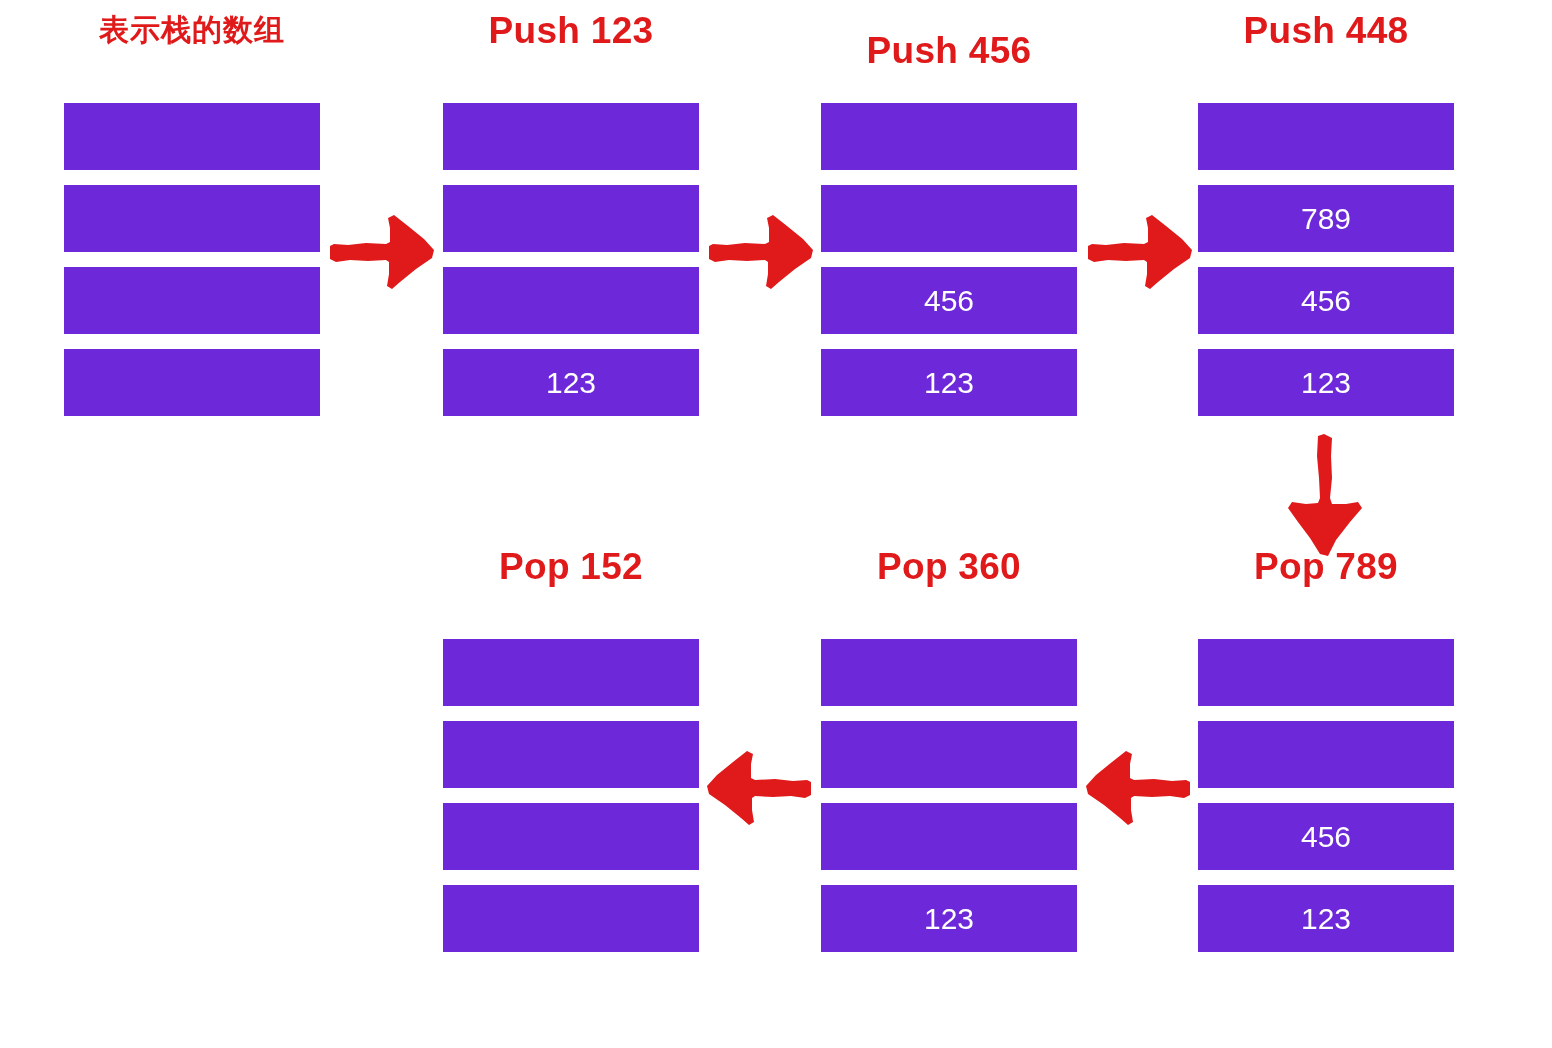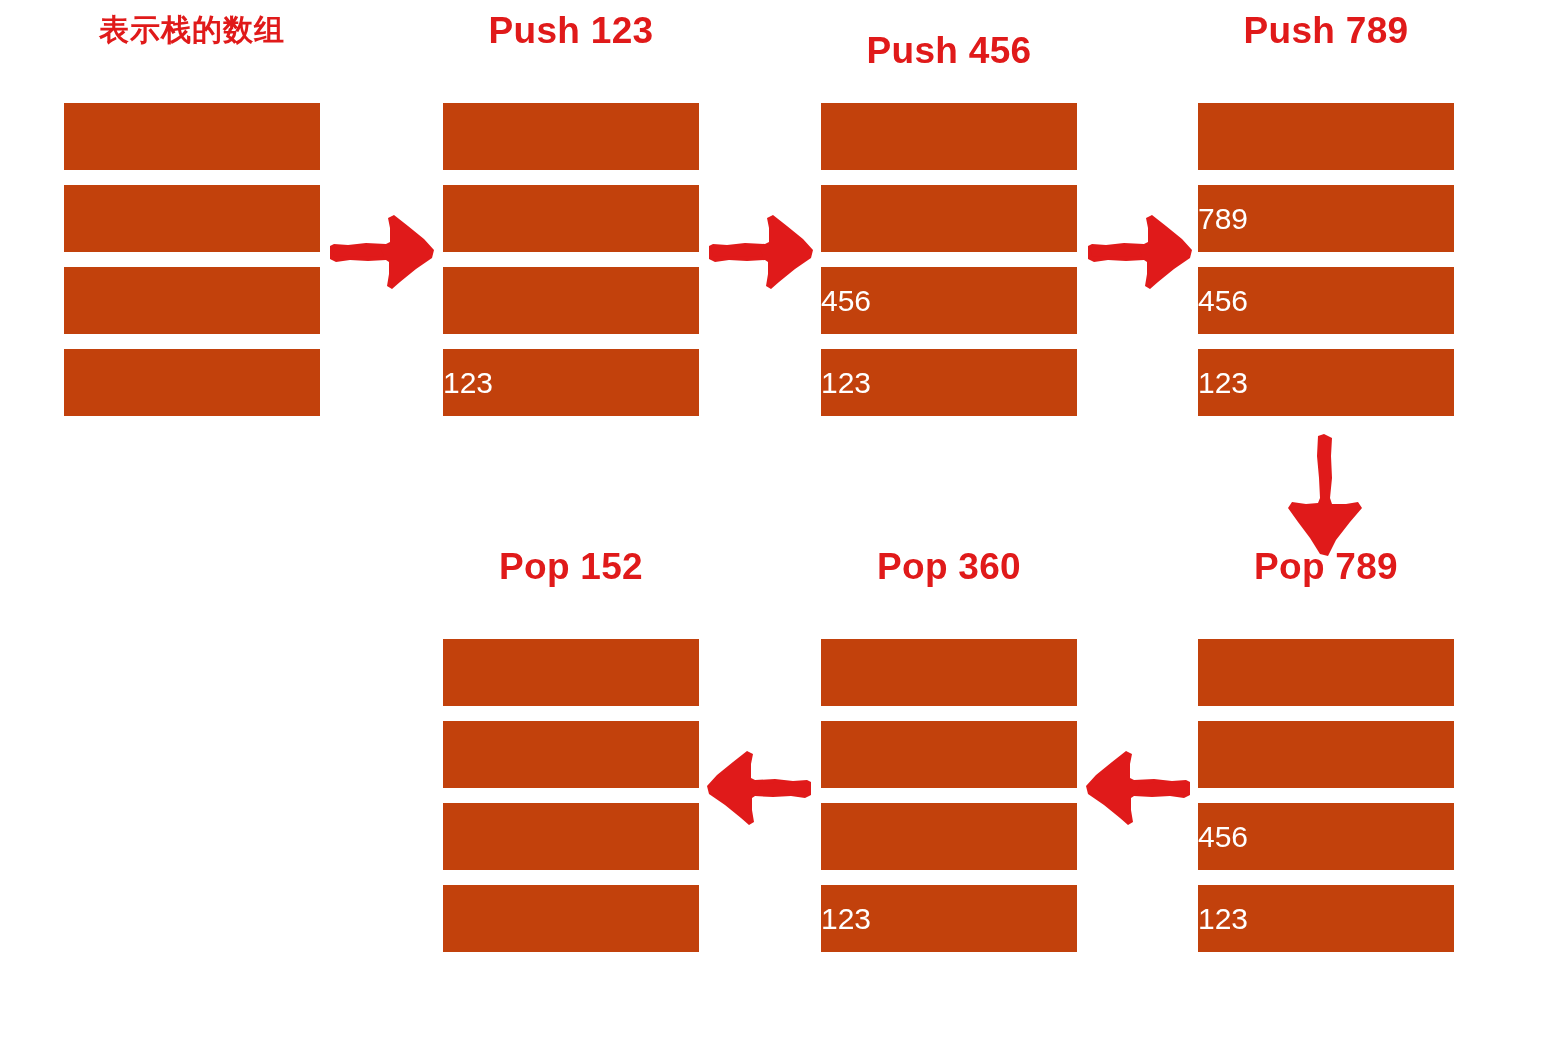--- a/index.html
+++ b/index.html
@@ -42,26 +42,27 @@
     letter-spacing: 1px;
   }
   .stack-boxes {
     position: absolute;
     left: 0;
     width: 256px;
   }
   .cell {
     width: 256px;
     height: 67px;
-    background: #c2410c;
+    background: #6d28d9;
     margin-bottom: 15px;
     color: #ffffff;
     font-size: 30px;
     display: flex;
     align-items: center;
+    justify-content: center;
     box-sizing: border-box;
   }
   .cell:last-child { margin-bottom: 17px; }
   .cell .val {
     color: #ffffff;
     font-size: 30px;
     line-height: 1;
     font-family: "Liberation Sans", "DejaVu Sans", sans-serif;
   }
 
@@ -157,21 +158,21 @@
   </div>
 
   <div class="arrow" style="left:1086px; top:212px;">
     <svg width="110" height="82" viewBox="0 0 110 82">
       <path fill="#E01A1A" d="M2,34 L6,32 L20,33 L38,31 L58,32 L62,30 L62,16 L60,6 L66,3 L80,14 L96,27 L106,38 L104,46 L88,57 L72,70 L64,77 L59,74 L61,62 L61,50 L58,48 L40,49 L22,48 L8,50 L2,47 Z"></path>
       <path fill="#E01A1A" d="M4,36 L28,34 L52,36 L56,44 L30,45 L6,44 Z"></path>
     </svg>
   </div>
 
   <div class="stack-col" style="left:1198px; top:0;">
-    <div class="col-title" style="top:10px;">Push 789</div>
+    <div class="col-title" style="top:10px;">Push 448</div>
     <div class="stack-boxes" style="top:103px;">
       <div class="cell">
           <span class="val"></span>
         </div>
       <div class="cell">
           <span class="val">789</span>
         </div>
       <div class="cell">
           <span class="val">456</span>
         </div>

